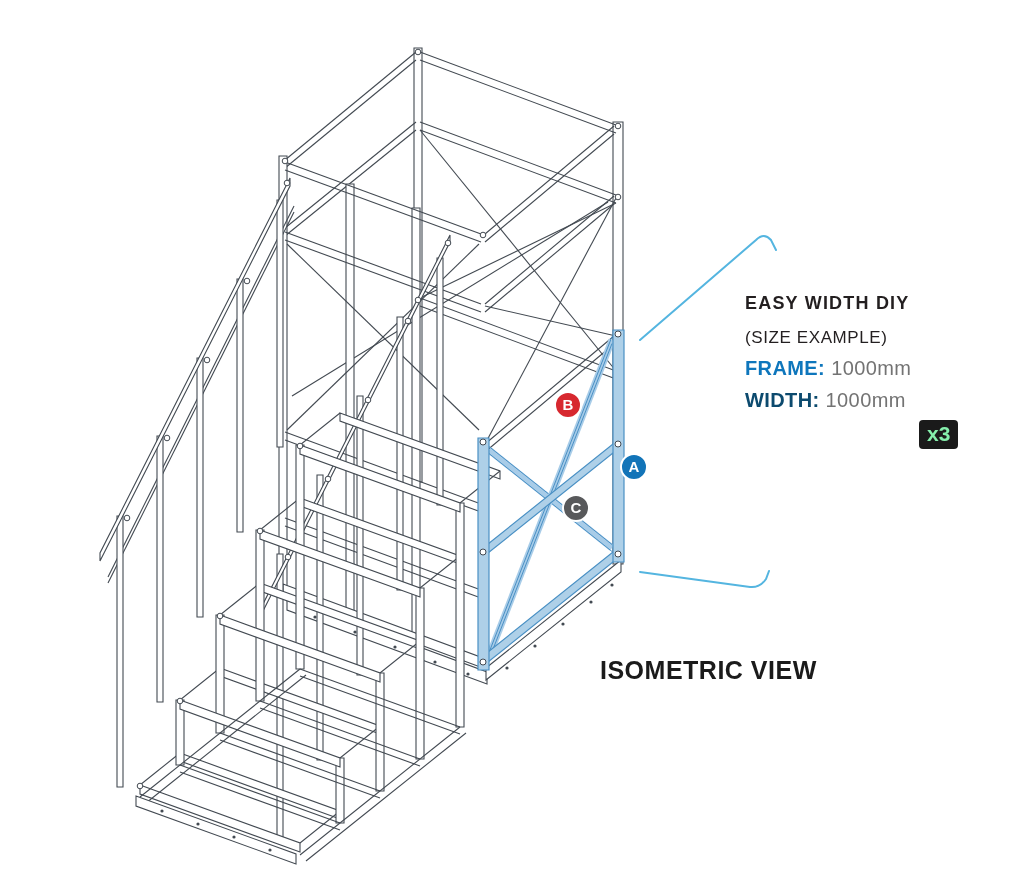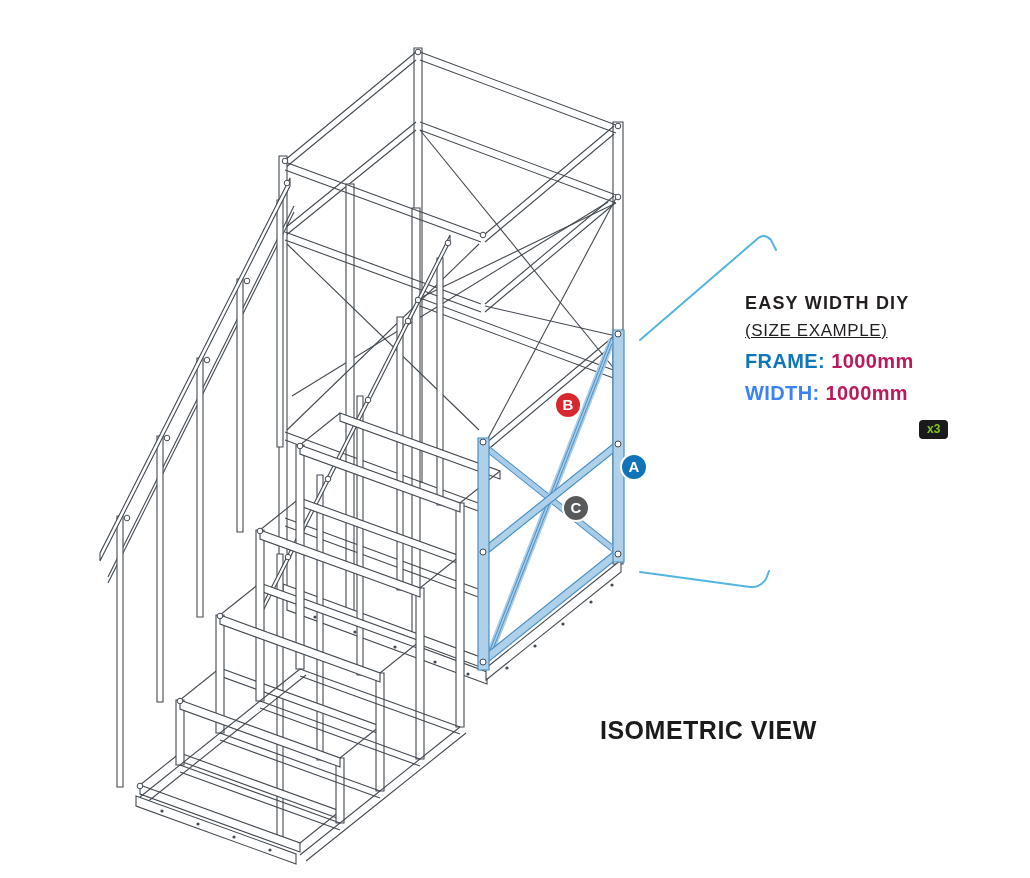--- a/index.html
+++ b/index.html
@@ -11,29 +11,29 @@
   .hl{fill:#aed0e8;stroke:#4a90c4;stroke-width:1.2;}
   .hld{stroke:#a8cce8;stroke-width:7;fill:none;}
   .hle{stroke:#4a90c4;stroke-width:1;fill:none;}
   .jt{fill:#ffffff;stroke:#434a52;stroke-width:1;}
   .dot{fill:#434a52;}
   .leader{stroke:#54b5e0;stroke-width:2;fill:none;stroke-linecap:round;}
   .badge-letter{font-family:"Liberation Sans",sans-serif;font-weight:bold;font-size:15px;
         fill:#ffffff;text-anchor:middle;}
   .callout{position:absolute;left:745px;top:293px;color:#231f20;}
   .callout-title{font-size:18px;font-weight:bold;letter-spacing:1.2px;}
-  .callout-subtitle{font-size:17px;letter-spacing:0.6px;margin-top:7px;text-decoration:underline;}
+  .callout-subtitle{font-size:17px;letter-spacing:0.6px;margin-top:14px;}
   .spec-line{font-size:20px;margin-top:9px;letter-spacing:0.4px;}
   .spec-label{font-weight:bold;}
   .spec-label.height{color:#0e76bc;}
-  .spec-label.width{color:#3b82f6;}
-  .spec-value{color:#be185d;font-weight:bold;}
-  .qty-badge{position:absolute;left:919px;top:420px;background:#1a1a1a;color:#84cc16;
-        font-weight:bold;font-size:12px;padding:2px 8px 3px 8px;border-radius:4px;}
-  .view-label{position:absolute;left:600px;top:716px;font-size:25px;font-weight:bold;
+  .spec-label.width{color:#0c4a6e;}
+  .spec-value{color:#737373;}
+  .qty-badge{position:absolute;left:919px;top:420px;background:#1a1a1a;color:#86efac;
+        font-weight:bold;font-size:21px;padding:2px 8px 3px 8px;border-radius:4px;}
+  .view-label{position:absolute;left:600px;top:656px;font-size:25px;font-weight:bold;
         letter-spacing:0.5px;color:#1b1b1b;}
 </style>
 </head>
 <body>
 
 <div class="page">
 
   <svg width="1030" height="878" viewBox="0 0 1030 878">
 
     <g>

